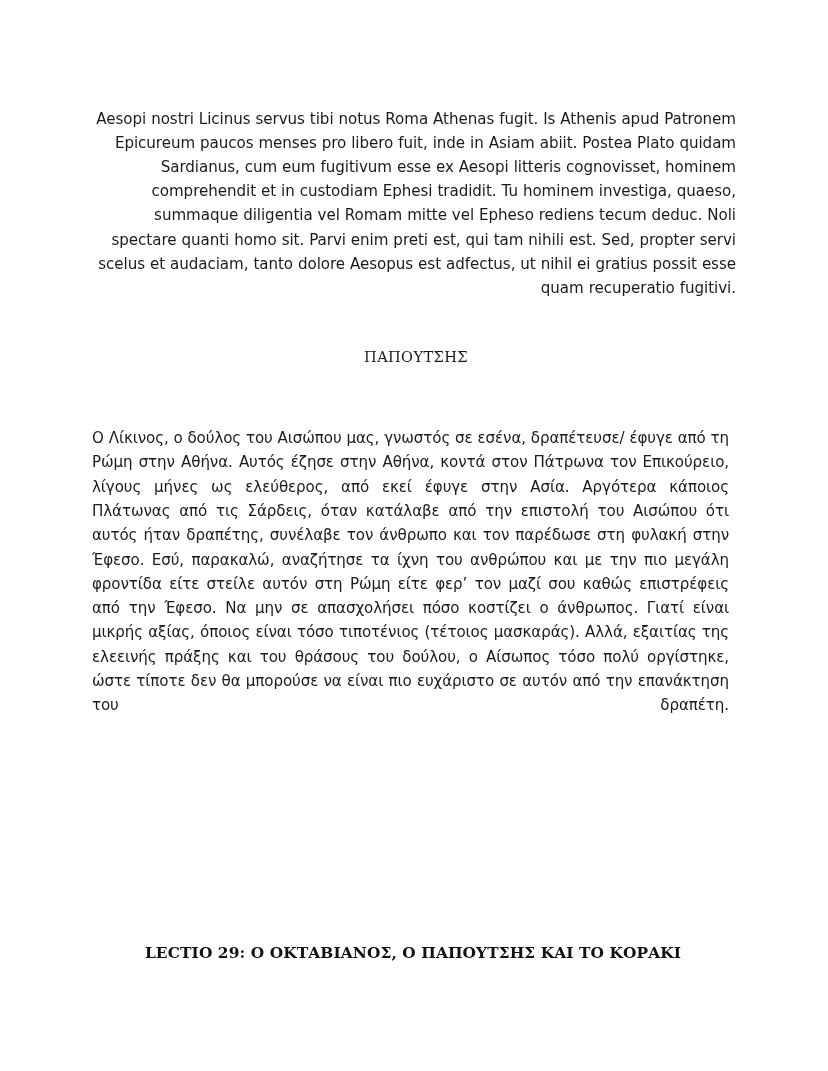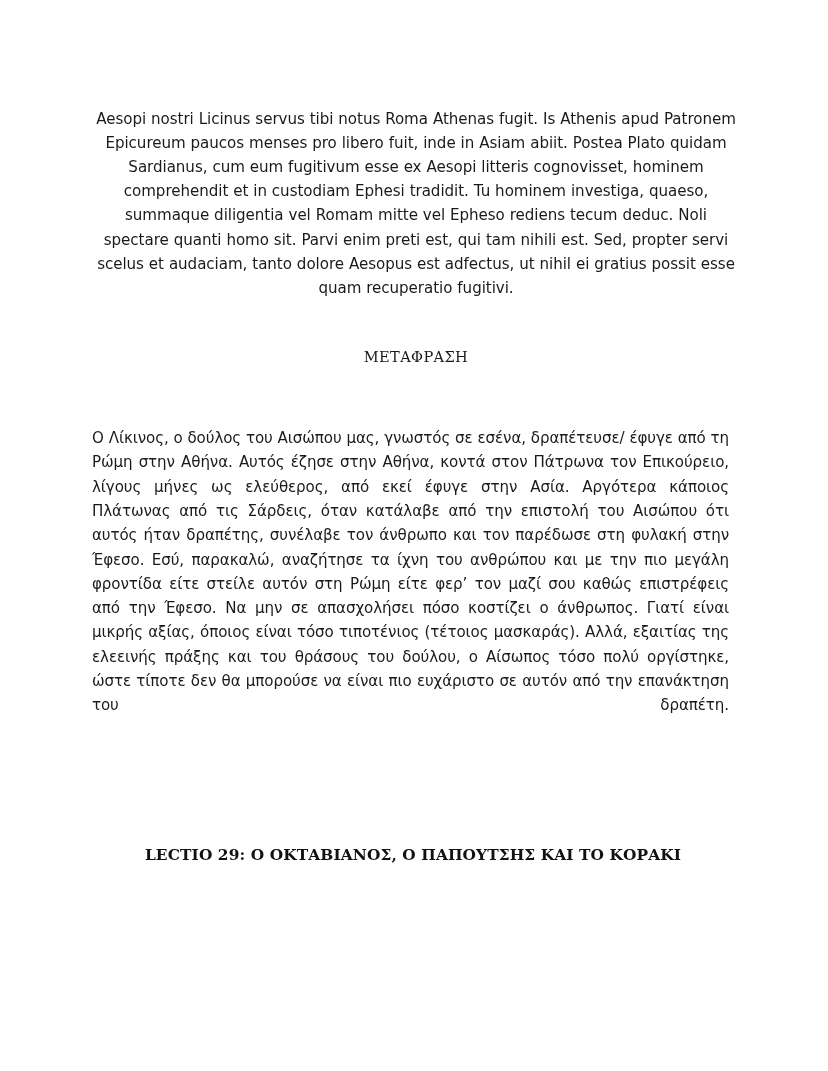--- a/index.html
+++ b/index.html
@@ -19,21 +19,21 @@
   
   .latin-block {
     position: absolute;
     left: 96px;
     top: 92px;
     width: 640px;
     font-family: "DejaVu Sans", "Liberation Sans", sans-serif;
     font-size: 15.1px;
     line-height: 24.1px;
     color: #1a1a1a;
-    text-align: center;
+    text-align: right;
     letter-spacing: -0.05px;
     word-spacing: 0.2px;
   }
 
   
   .translation-heading {
     position: absolute;
     left: 0;
     top: 347px;
     width: 828px;
@@ -69,21 +69,21 @@
   .greek-block::after {
     content: "";
     display: inline-block;
     width: 100%;
   }
 
   
   .lectio-heading {
     position: absolute;
     left: 0;
-    top: 844px;
+    top: 942px;
     width: 828px;
     text-align: center;
     font-family: "DejaVu Serif", "Liberation Serif", serif;
     font-weight: bold;
     font-size: 15.4px;
     line-height: 22px;
     color: #111111;
     letter-spacing: 0.1px;
   }
   .lectio-heading > span {
@@ -92,21 +92,21 @@
   }
 </style>
 </head>
 <body>
 
 <div class="page">
 
   <p class="latin-block">Aesopi nostri Licinus servus tibi notus Roma Athenas fugit. Is Athenis apud Patronem Epicureum paucos menses pro libero fuit, inde in Asiam abiit. Postea Plato quidam Sardianus, cum eum fugitivum esse ex Aesopi litteris cognovisset, hominem comprehendit et in custodiam Ephesi tradidit. Tu hominem investiga, quaeso, summaque diligentia vel Romam mitte vel Epheso rediens tecum deduc. Noli spectare quanti homo sit. Parvi enim preti est, qui tam nihili est. Sed, propter servi scelus et audaciam, tanto dolore Aesopus est adfectus, ut nihil ei gratius possit esse quam recuperatio fugitivi.</p>
 
   <div class="translation-heading">
-    <span>ΜΕΤΑΦΡΑΣΗ</span>
+    <span>ΠΑΠΟΥΤΣΗΣ</span>
   </div>
 
   <p class="greek-block">Ο Λίκινος, ο δούλος του Αισώπου μας, γνωστός σε εσένα, δραπέτευσε/ έφυγε από τη Ρώμη στην Αθήνα. Αυτός έζησε στην Αθήνα, κοντά στον Πάτρωνα τον Επικούρειο, λίγους μήνες ως ελεύθερος, από εκεί έφυγε στην Ασία. Αργότερα κάποιος Πλάτωνας από τις Σάρδεις, όταν κατάλαβε από την επιστολή του Αισώπου ότι αυτός ήταν δραπέτης, συνέλαβε τον άνθρωπο και τον παρέδωσε στη φυλακή στην Έφεσο. Εσύ, παρακαλώ, αναζήτησε τα ίχνη του ανθρώπου και με την πιο μεγάλη φροντίδα είτε στείλε αυτόν στη Ρώμη είτε φερ’ τον μαζί σου καθώς επιστρέφεις από την Έφεσο. Να μην σε απασχολήσει πόσο κοστίζει ο άνθρωπος. Γιατί είναι μικρής αξίας, όποιος είναι τόσο τιποτένιος (τέτοιος μασκαράς). Αλλά, εξαιτίας της ελεεινής πράξης και του θράσους του δούλου, ο Αίσωπος τόσο πολύ οργίστηκε, ώστε τίποτε δεν θα μπορούσε να είναι πιο ευχάριστο σε αυτόν από την επανάκτηση του δραπέτη.</p>
 
   <div class="lectio-heading">
     <span>LECTIO 29: Ο ΟΚΤΑΒΙΑΝΟΣ, Ο ΠΑΠΟΥΤΣΗΣ ΚΑΙ ΤΟ ΚΟΡΑΚΙ</span>
   </div>
 
 </div>
 

